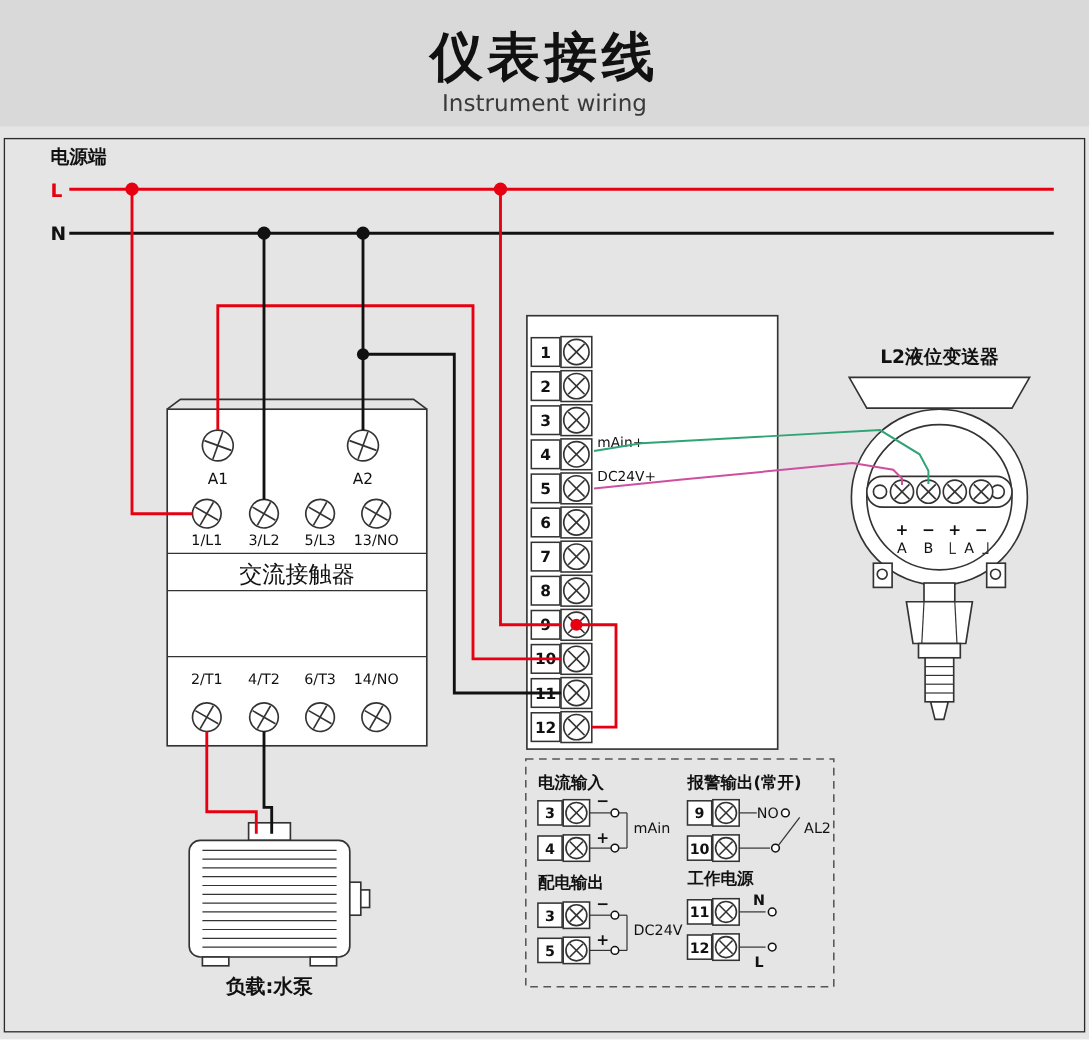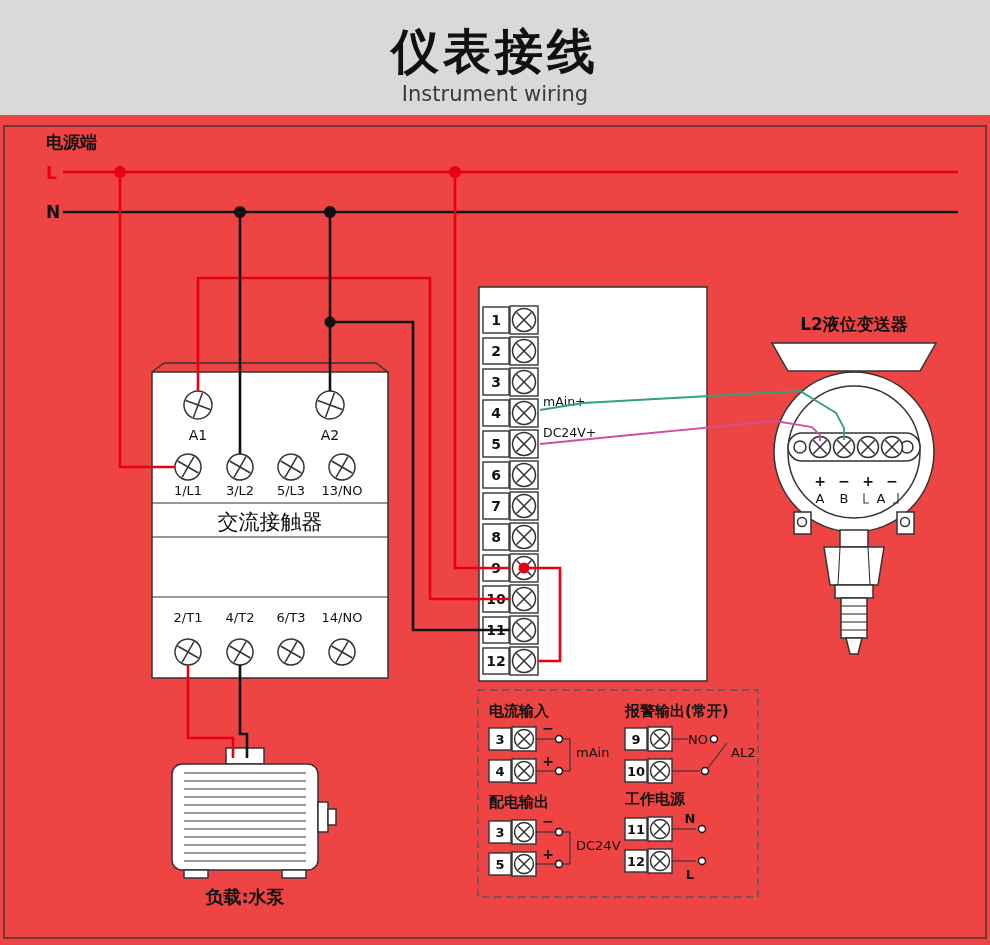--- a/index.html
+++ b/index.html
@@ -1,16 +1,16 @@
 <!DOCTYPE html>
 <html><head>
 <meta charset="utf-8">
 <style>
   html,body{margin:0;padding:0;background:#fff;}
-  .page{position:relative;width:990px;height:945px;background:#ef4444;overflow:hidden;}
+  .page{position:relative;width:990px;height:945px;background:#e5e5e5;overflow:hidden;}
   svg{display:block;fill:#111;}
   text{font-family:"DejaVu Sans","Liberation Sans",sans-serif;}
   .tm{text-anchor:middle}.ts{text-anchor:start}.b{font-weight:bold}
   .f12{font-size:12.5px}.f13{font-size:13px}.f14{font-size:14px}.f15{font-size:15px}
   .f17{font-size:17px}.f18{font-size:18px}.f21{font-size:21px}
   .title{font-size:48px;font-weight:900;letter-spacing:4px}
   .sub{font-size:21px;fill:#3a3a3a}
   .outline{fill:#fff;stroke:#333;stroke-width:1.5px}
   .nf{fill:none;stroke:#333;stroke-width:1.5px}
   .thin{stroke:#333;stroke-width:1.1px;fill:none}

